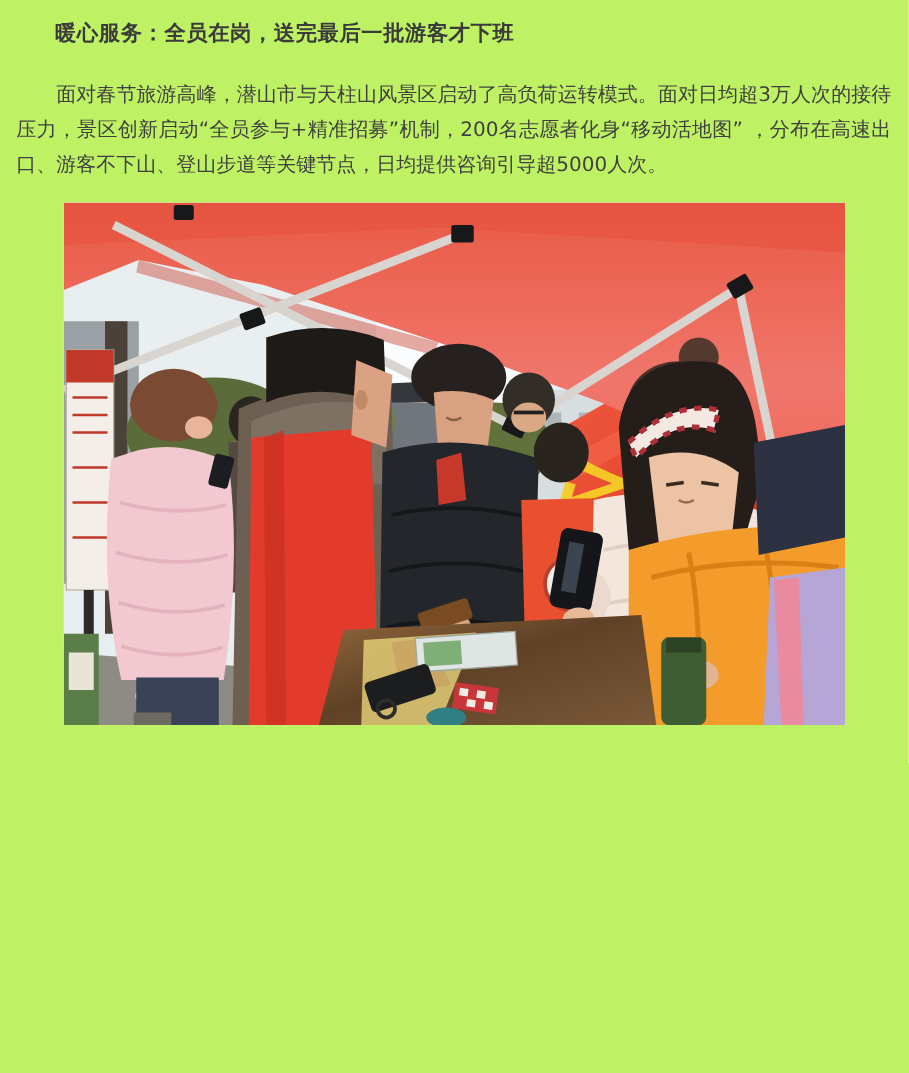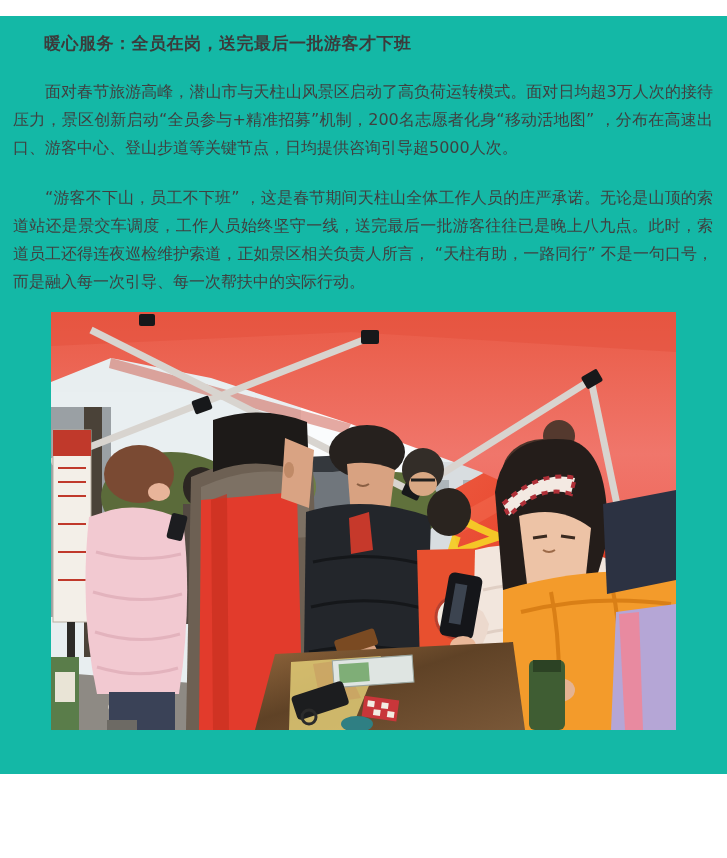--- a/index.html
+++ b/index.html
@@ -1,17 +1,17 @@
 <!DOCTYPE html>
 <html><head>
 <meta charset="utf-8">
 <style>
   html,body{margin:0;padding:0;background:#ffffff;}
   .page{
-    width:727px;height:758px;margin:16px auto;background:#14b8a6;overflow:hidden;
+    width:727px;height:858px;margin:0 auto;background:#bef264;overflow:hidden;
     font-family:"DejaVu Sans","Liberation Sans",sans-serif;
   }
   .article{padding:6px 14px 0 13px;}
   .article h1{
     font-size:17px;line-height:26px;font-weight:bold;color:#3b3b3b;
     margin:8px 0 0;text-indent:31px;letter-spacing:.5px;
   }
   .article p{
     font-size:16px;line-height:28px;color:#404040;
     margin:22px 0 0;text-indent:2em;text-align:justify;
@@ -21,22 +21,21 @@
     overflow:hidden;background:#e8eef0;
   }
   figure.photo svg{display:block;}
 </style>
 </head>
 <body>
 
 <div class="page">
   <main class="article">
     <h1>暖心服务：全员在岗，送完最后一批游客才下班</h1>
-    <p>面对春节旅游高峰，潜山市与天柱山风景区启动了高负荷运转模式。面对日均超3万人次的接待压力，景区创新启动“全员参与+精准招募”机制，200名志愿者化身“移动活地图” ，分布在高速出口、游客中心、登山步道等关键节点，日均提供咨询引导超5000人次。</p>
-    <p>“游客不下山，员工不下班” ，这是春节期间天柱山全体工作人员的庄严承诺。无论是山顶的索道站还是景交车调度，工作人员始终坚守一线，送完最后一批游客往往已是晚上八九点。此时，索道员工还得连夜巡检维护索道，正如景区相关负责人所言， “天柱有助，一路同行” 不是一句口号，而是融入每一次引导、每一次帮扶中的实际行动。</p>
+    <p>面对春节旅游高峰，潜山市与天柱山风景区启动了高负荷运转模式。面对日均超3万人次的接待压力，景区创新启动“全员参与+精准招募”机制，200名志愿者化身“移动活地图” ，分布在高速出口、游客不下山、登山步道等关键节点，日均提供咨询引导超5000人次。</p>
 
     <figure class="photo">
       <svg width="625" height="418" viewBox="0 0 625 418" xmlns="http://www.w3.org/2000/svg" role="img" aria-label="红色帐篷服务台下，身穿红马甲的志愿者与游客交流，桌上摆放便民物品">
         <defs>
           <linearGradient id="gCanopy" x1="0" y1="0" x2="0" y2="1">
             <stop offset="0" stop-color="#e95a45"></stop>
               <stop offset=".55" stop-color="#f0766b"></stop>
               <stop offset="1" stop-color="#ee6255"></stop>
           </linearGradient>
           <linearGradient id="gBanner" x1="0" y1="0" x2="1" y2="1">

